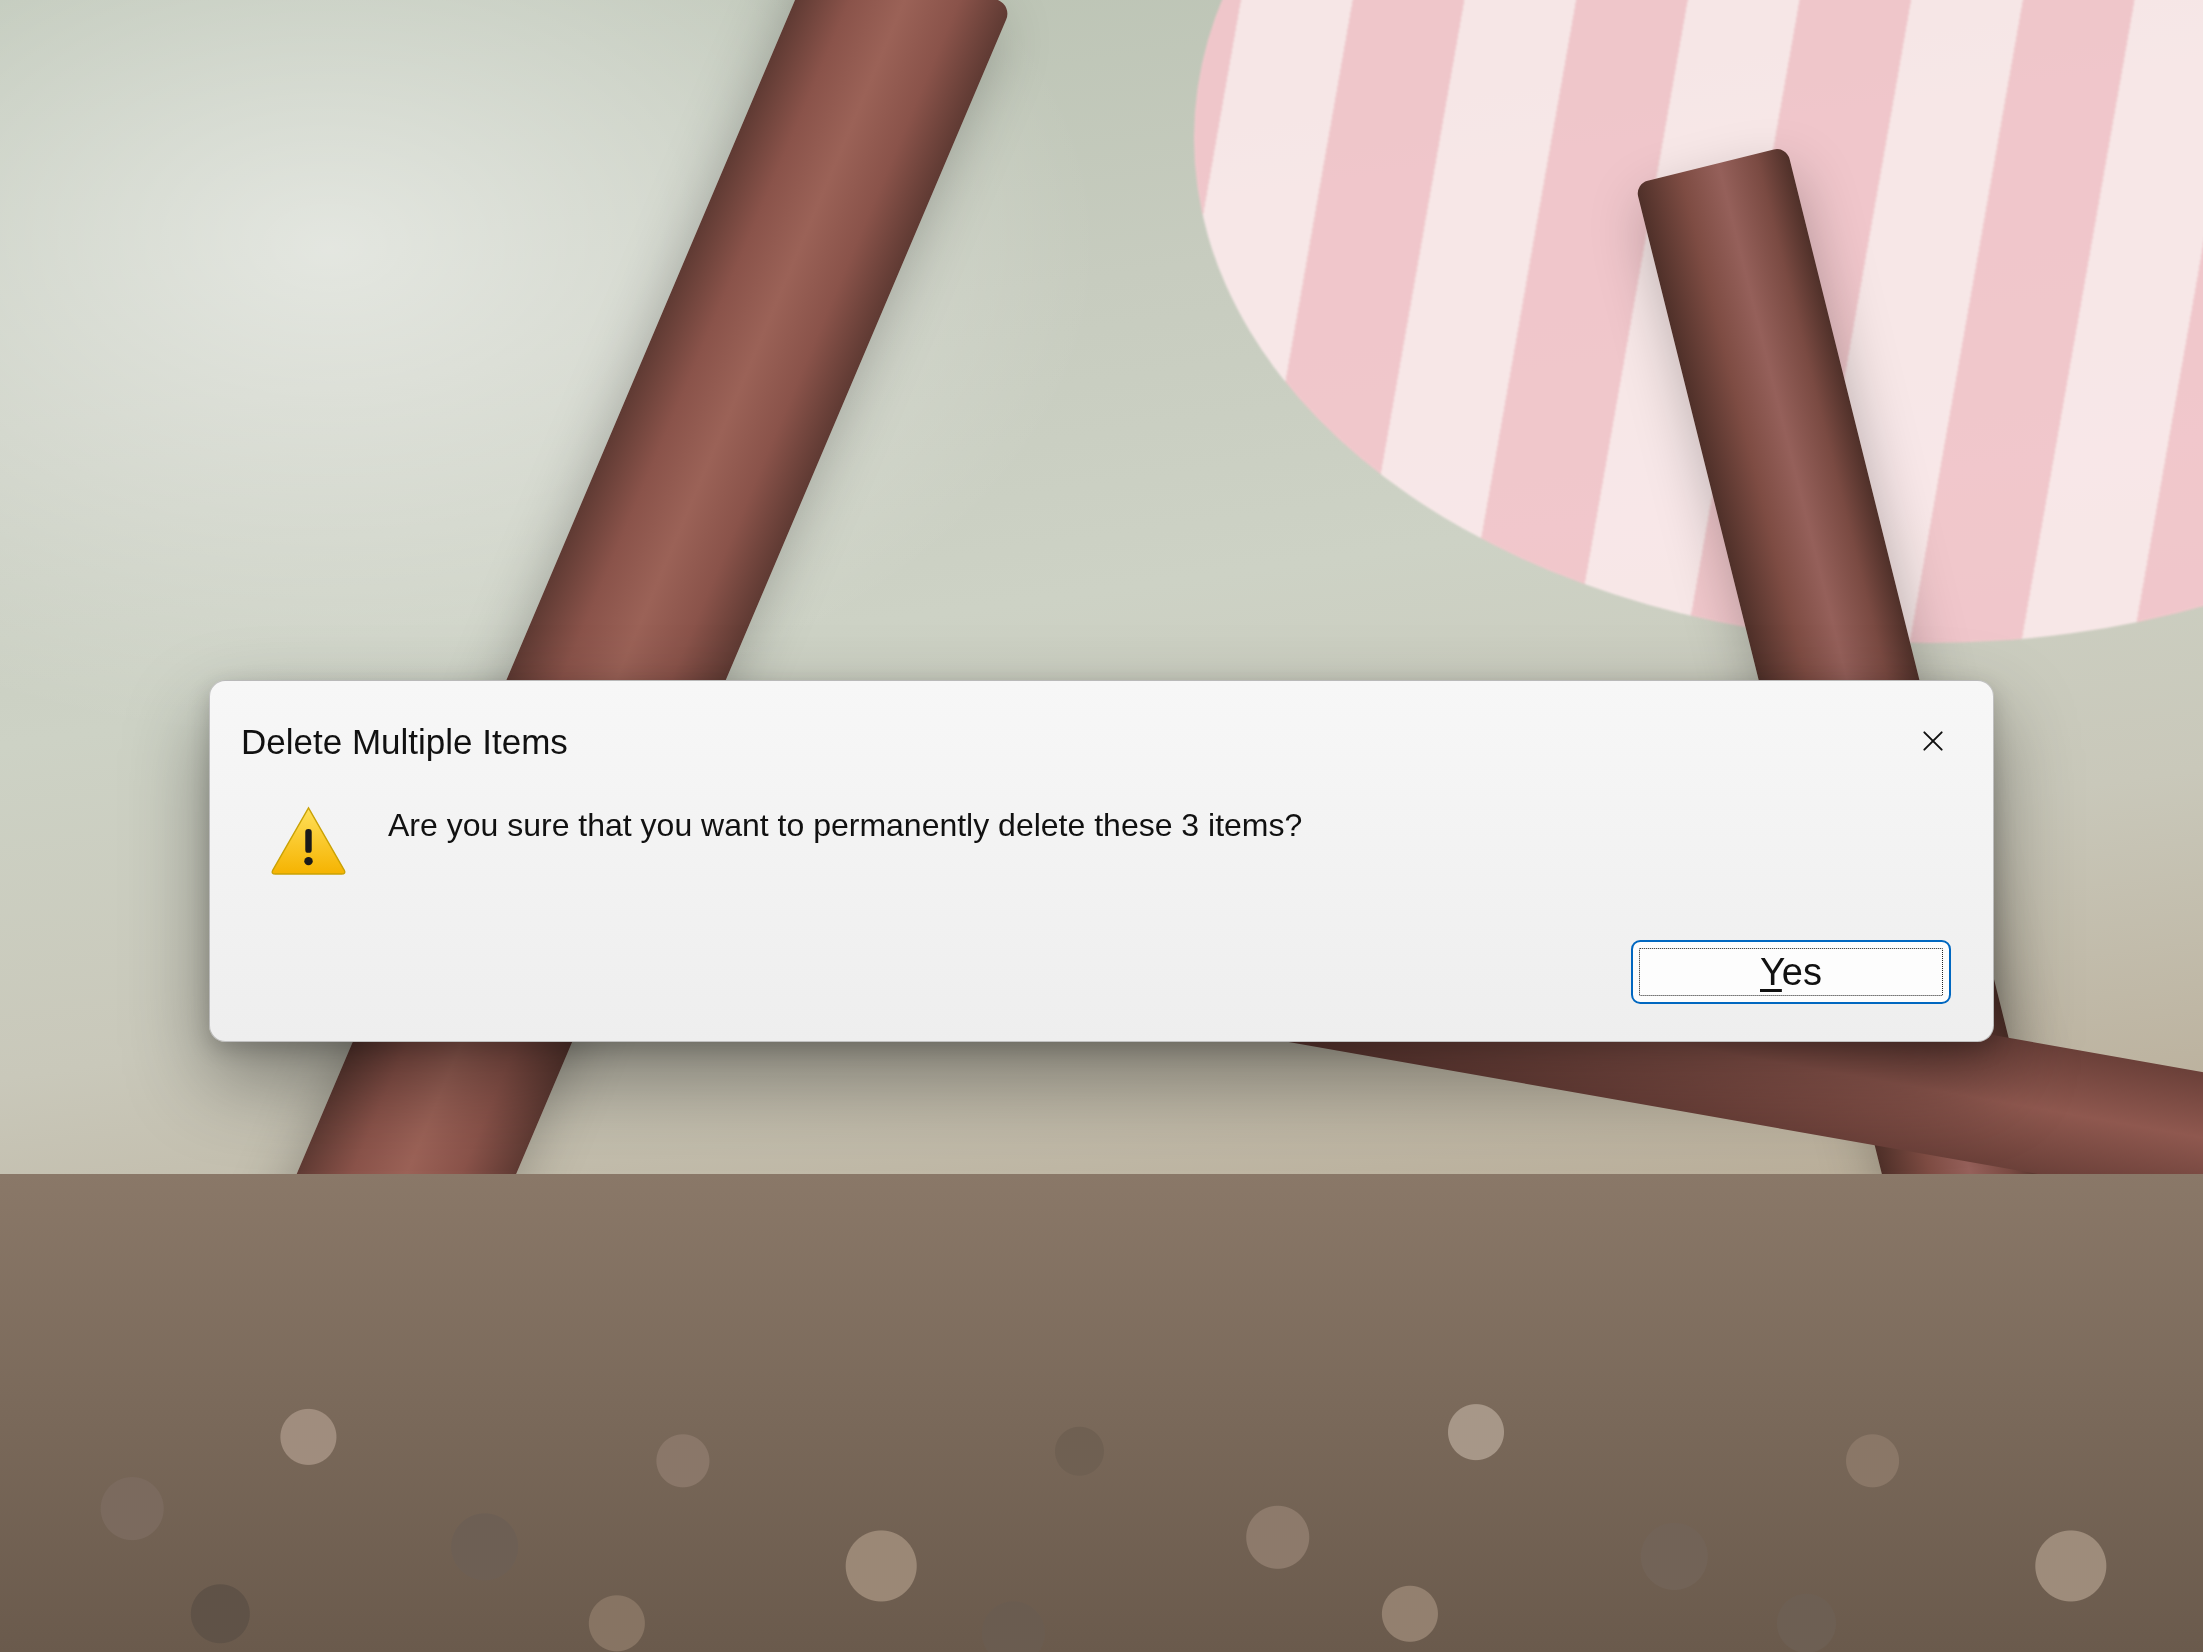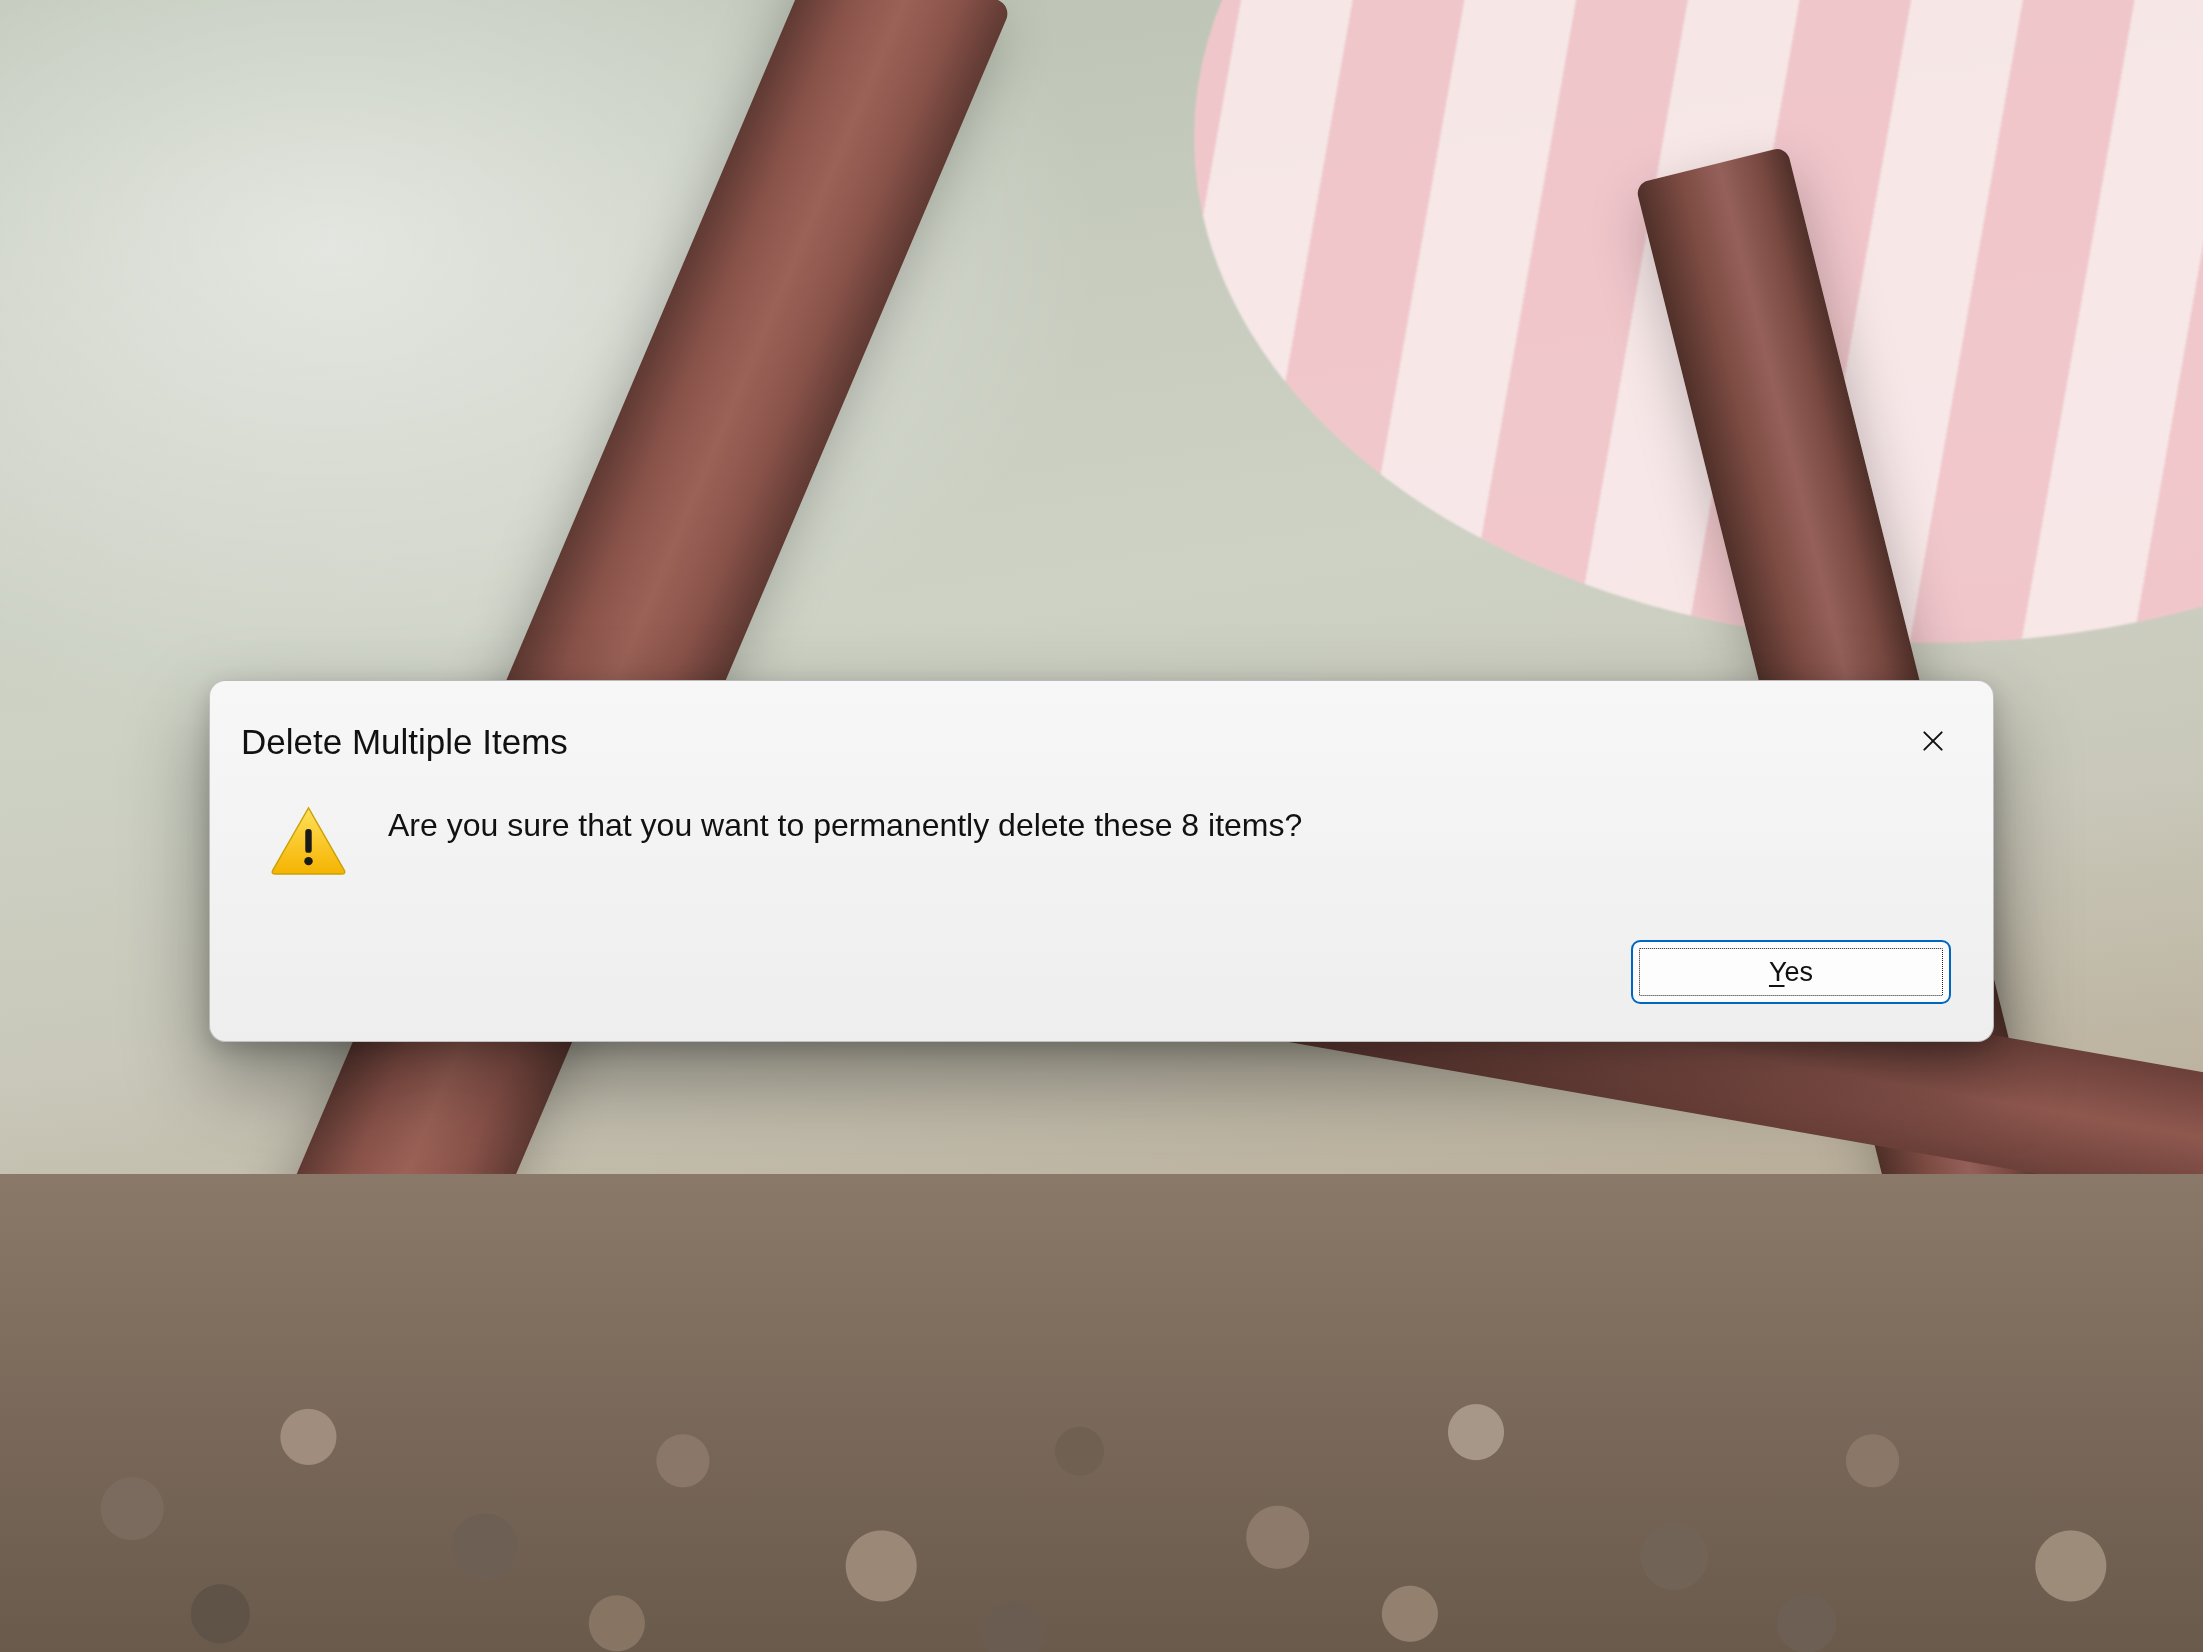--- a/index.html
+++ b/index.html
@@ -76,21 +76,21 @@
   .body{
     display:flex;align-items:flex-start;padding:35px 40px 0 59px;gap:40px;
   }
   .warn-icon{flex:0 0 auto;margin-top:1.8px;}
   .msg{font-size:32px;color:#111;line-height:1.35;padding-top:1.8px;}
   .buttons{
     position:absolute;right:42px;bottom:37px;display:flex;gap:27.5px;
   }
   .btn{
     width:320px;height:64px;display:flex;align-items:center;justify-content:center;
-    font-size:27px;color:#111;background:#fdfdfd;
+    font-size:38px;color:#111;background:#fdfdfd;
     border:1.8px solid #9a9a9a;border-radius:9.2px;box-sizing:border-box;
   }
   .btn.default{
     border:2.8px solid #0067c0;outline:1.8px dotted #222;outline-offset:-9.2px;
   }
   .btn .ul{text-decoration:underline;text-underline-offset:3.7px;}
 </style>
 </head>
 <body>
 
@@ -122,21 +122,21 @@
           <linearGradient id="yg" x1="0" y1="0" x2="0" y2="1">
             <stop offset="0%" stop-color="#ffe05a"></stop>
             <stop offset="100%" stop-color="#f5b301"></stop>
           </linearGradient>
         </defs>
         <path d="M43 4 L82 72 Q84 76 79 76 L7 76 Q2 76 4 72 Z" fill="url(#yg)" stroke="#caa205" stroke-width="1.5"></path>
         <rect x="39.5" y="27" width="7" height="26" rx="3.2" fill="#1a1a1a"></rect>
         <circle cx="43" cy="62" r="4.6" fill="#1a1a1a"></circle>
       </svg>
     </span>
-    <div class="msg">Are you sure that you want to permanently delete these 8 items?</div>
+    <div class="msg">Are you sure that you want to permanently delete these 3 items?</div>
   </div>
 
   <div class="buttons">
     <div class="btn default">
       <span><span class="ul">Y</span><span>es</span></span>
     </div>
   </div>
 
 </div>
 

